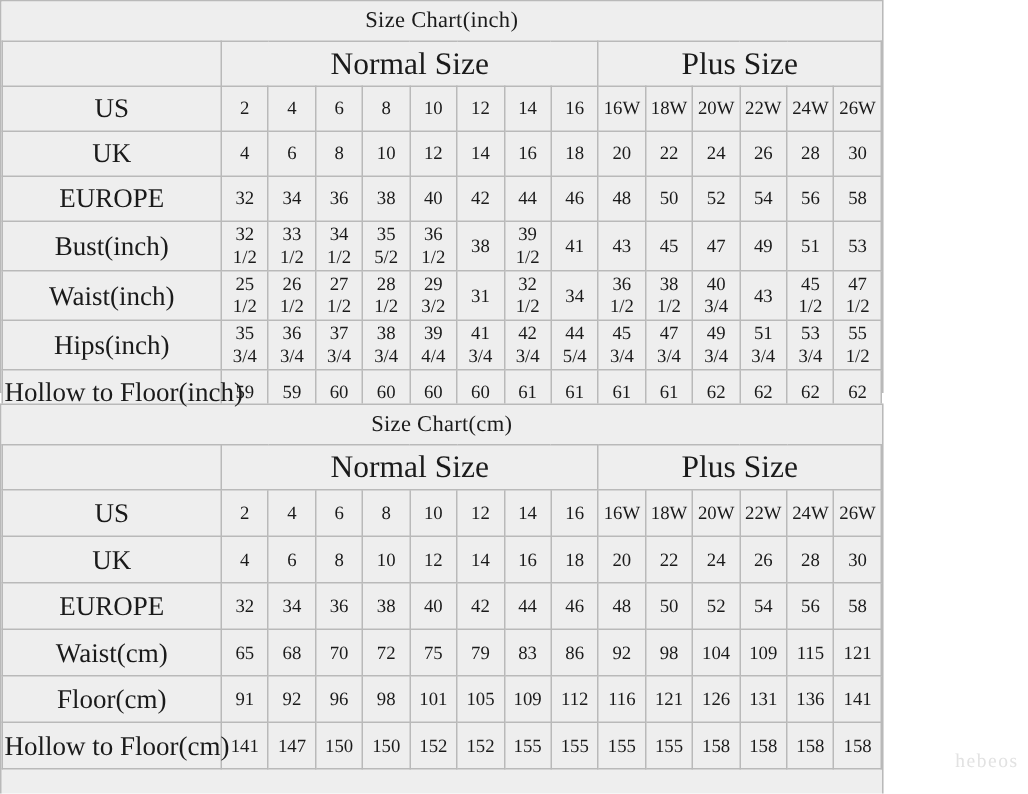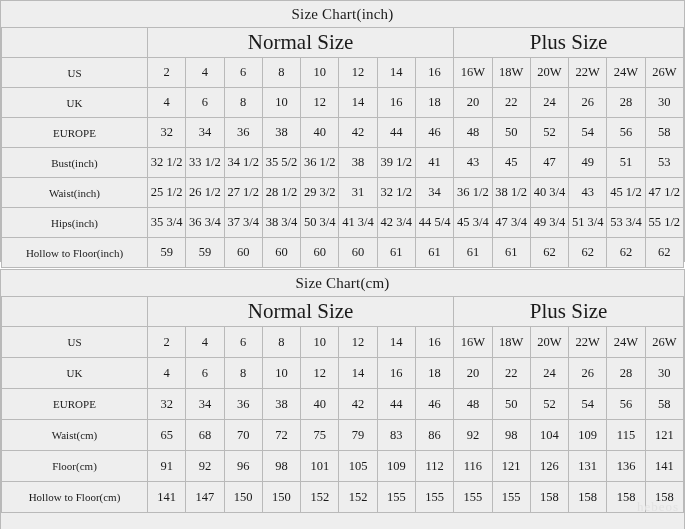--- a/index.html
+++ b/index.html
@@ -15,21 +15,21 @@
     overflow: hidden;
   }
   .page {
     width: 685px;
     height: 529px;
     position: relative;
     background: #ffffff;
     box-sizing: border-box;
   }
   .chart-block {
-    width: 685px;
+    width: 589px;
     box-sizing: border-box;
     border: 1px solid #b9b9b9;
     background: #eeeeee;
   }
   .chart-block.first { height: 262px; }
   .chart-block.second { height: 264px; margin-top: 7px; }
 
   .chart-title {
     text-align: center;
     font-size: 15px;
@@ -50,21 +50,21 @@
     border: 1px solid #b9b9b9;
     text-align: center;
     vertical-align: middle;
     font-family: "Liberation Serif", serif;
     color: #1a1a1a;
     background: #eeeeee;
   }
   
   table.size-table td.rowlabel {
     width: 143px;
-    font-size: 11px;
+    font-size: 18px;
     white-space: nowrap;
   }
   table.size-table td.group-head {
     font-size: 21px;
     height: 22px;
     padding: 2px 0;
   }
   table.size-table td.blank {
     background: #eeeeee;
   }
@@ -188,21 +188,21 @@
         <td class="val">43</td>
         <td class="val">45 1/2</td>
         <td class="val">47 1/2</td>
       </tr>
       <tr class="r-data">
         <td class="rowlabel">Hips(inch)</td>
         <td class="val">35 3/4</td>
         <td class="val">36 3/4</td>
         <td class="val">37 3/4</td>
         <td class="val">38 3/4</td>
-        <td class="val">50 3/4</td>
+        <td class="val">39 4/4</td>
         <td class="val">41 3/4</td>
         <td class="val">42 3/4</td>
         <td class="val">44 5/4</td>
         <td class="val">45 3/4</td>
         <td class="val">47 3/4</td>
         <td class="val">49 3/4</td>
         <td class="val">51 3/4</td>
         <td class="val">53 3/4</td>
         <td class="val">55 1/2</td>
       </tr>

